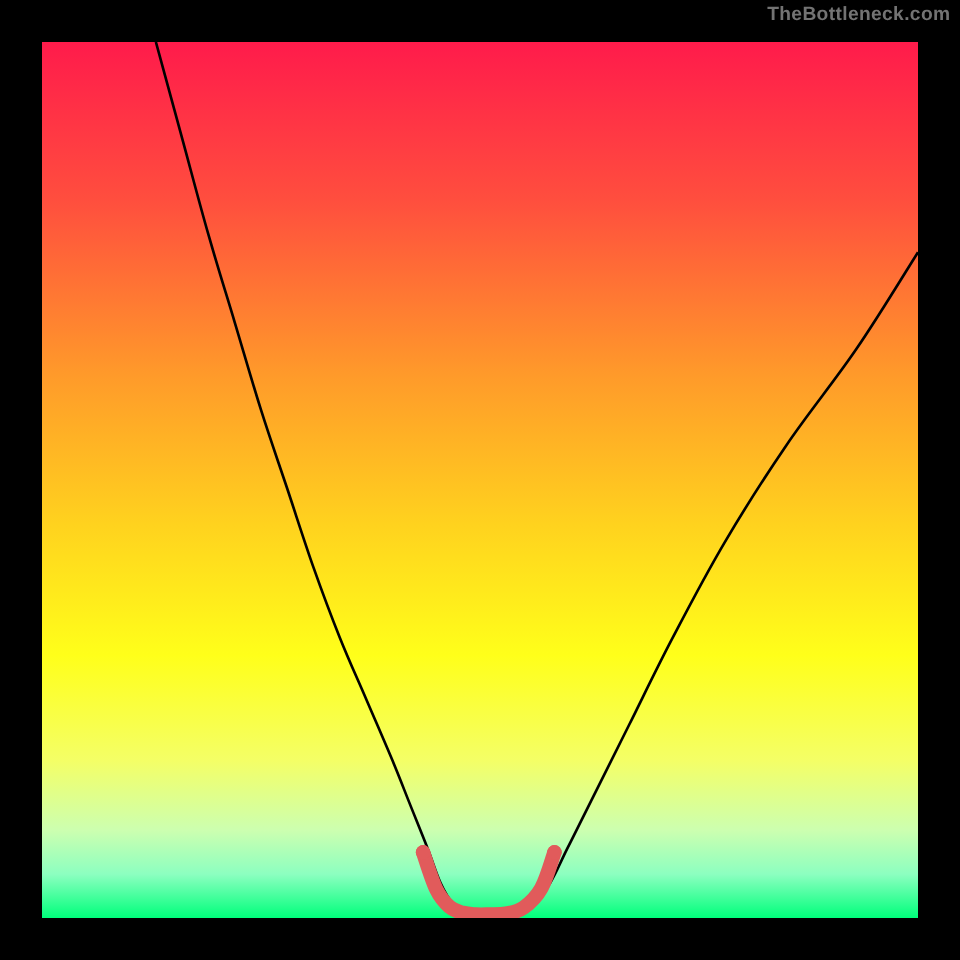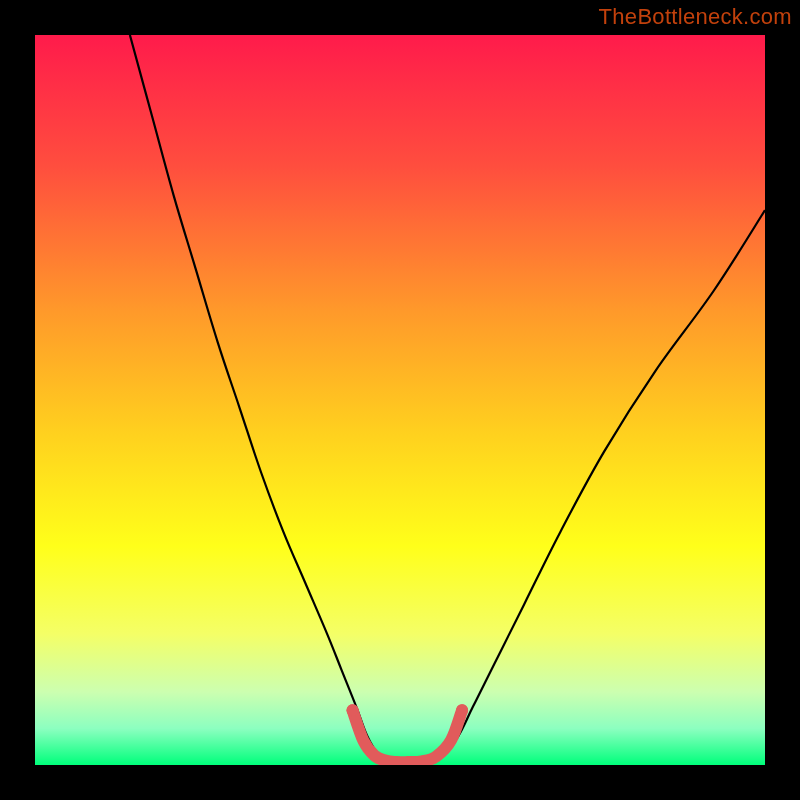--- a/index.html
+++ b/index.html
@@ -16,23 +16,23 @@
     left: 35px;
     top: 35px;
     width: 730px;
     height: 730px;
     background: #000;
   }
   .watermark {
     position: absolute;
     top: 4px;
     right: 8px;
-    color: #c2410c;
-    font-size: 22px;
-    font-weight: 400;
+    color: #737373;
+    font-size: 16px;
+    font-weight: 700;
     letter-spacing: 0.3px;
     z-index: 5;
     pointer-events: none;
   }
   svg {
     display: block;
   }
 </style>
 </head>
 <body>

